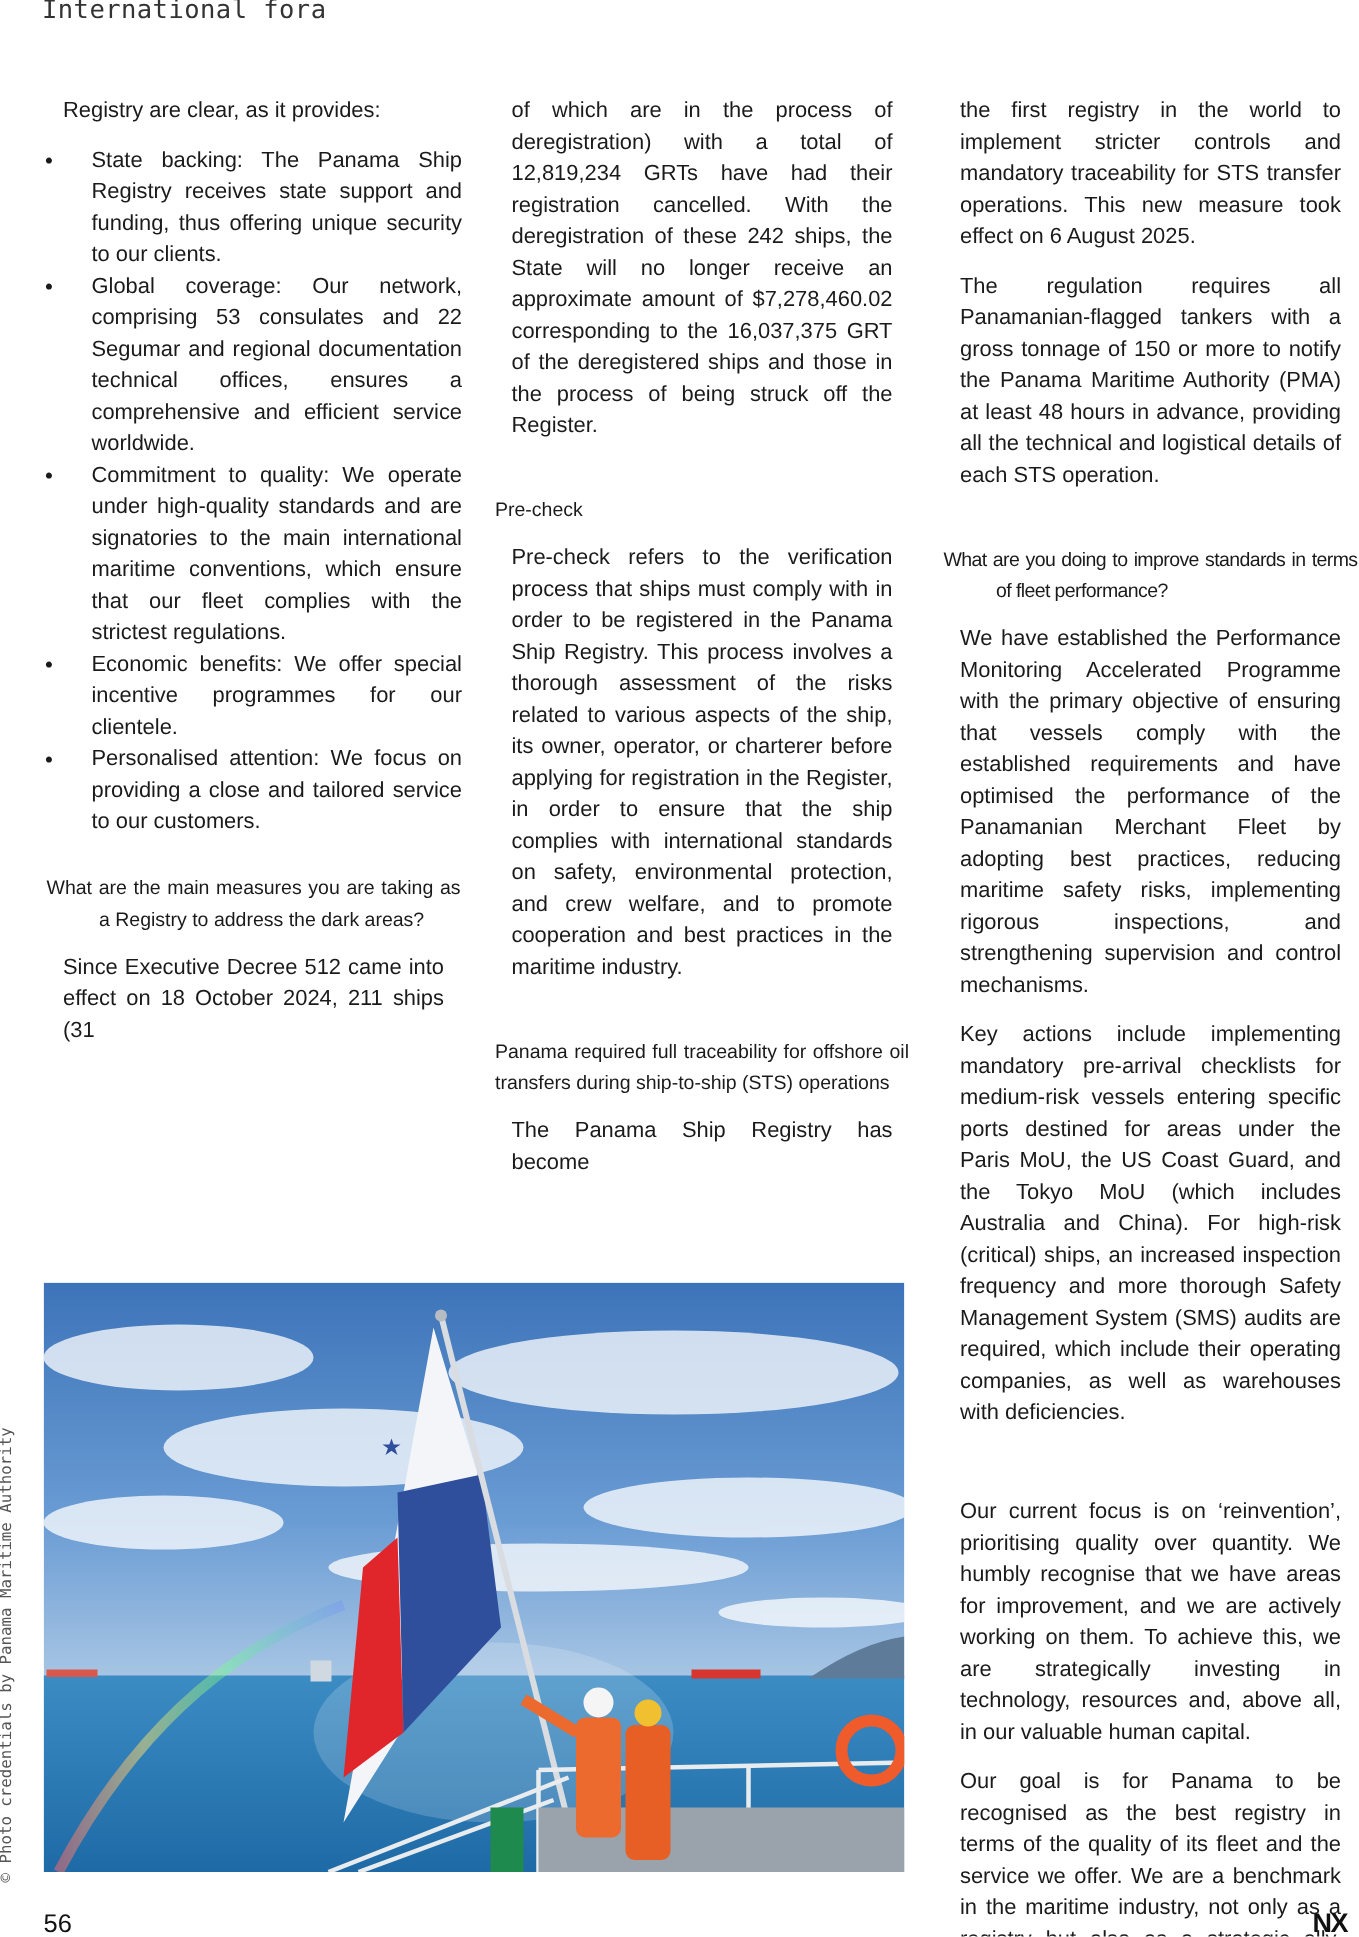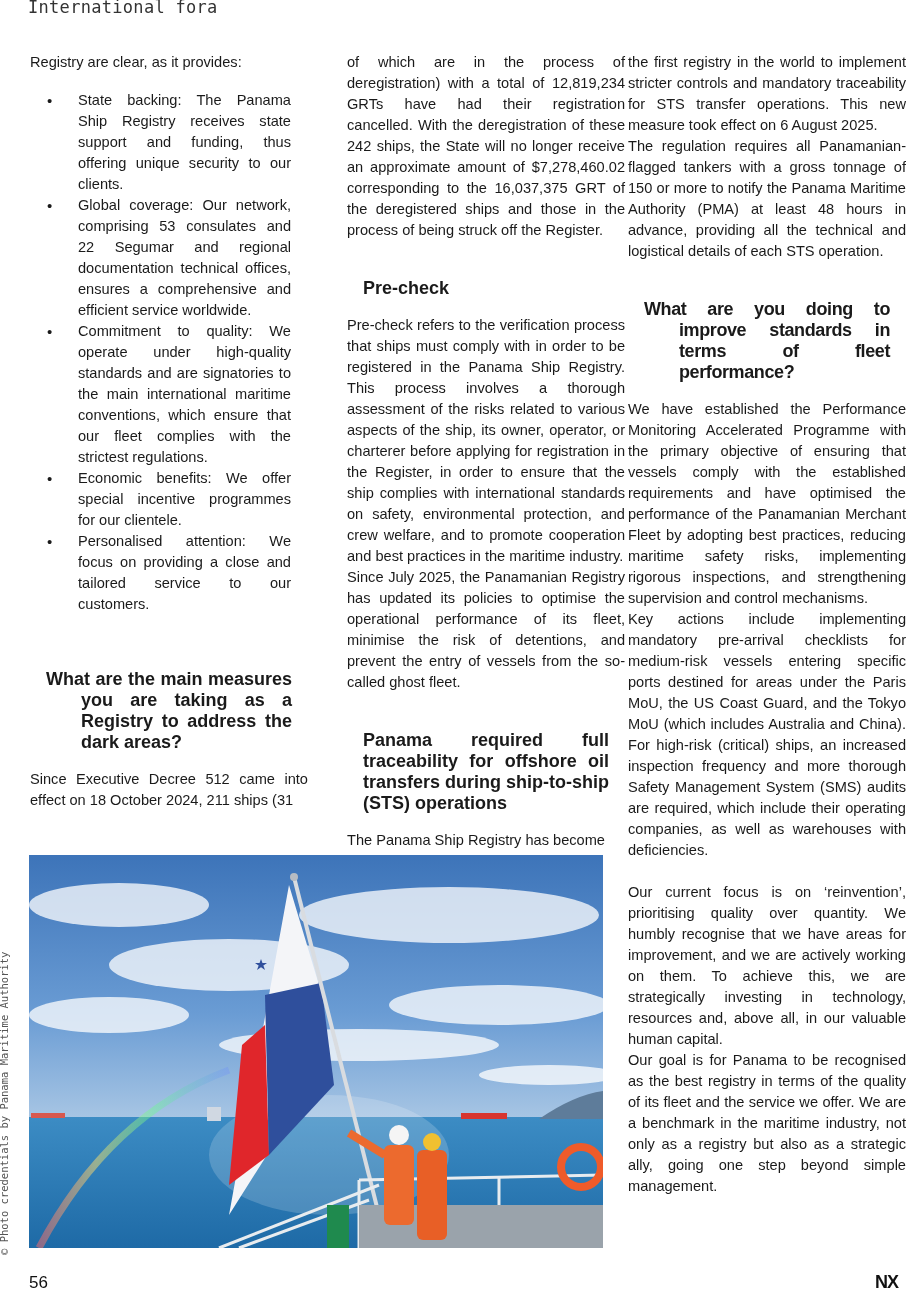--- a/index.html
+++ b/index.html
@@ -2,28 +2,28 @@
 <html><head>
 <meta charset="utf-8">
 <style>
   html, body { margin:0; padding:0; background:#ffffff; }
   body { width:906px; height:1291px; position:relative; overflow:hidden;
          font-family:"Liberation Sans", sans-serif; color:#1a1a1a; }
   .section-header { position:absolute; left:28px; top:-3px; font-family:"DejaVu Sans Mono", monospace;
          font-size:17px; color:#333; letter-spacing:0.3px; }
   .col { position:absolute; top:52px; font-size:14.6px; line-height:21px; text-align:justify; }
   .col1 { left:30px; width:278px; }
-  .col2 { left:347px; width:278px; }
+  .col2 { left:329px; width:278px; }
   .col3 { left:628px; width:278px; }
-  .col p { margin:0; }
-  .col h3 { margin:16px; font-size:18px; font-weight:bold; line-height:21px; }
+  .col p { margin:12px; }
+  .col h3 { margin:1px; font-size:13px; font-weight:normal; line-height:21px; }
   .q { padding-left:35px; text-indent:-35px; }
   .q.tight { letter-spacing:-0.4px; }
   .gap { height:21px; }
-  ul.bullets { list-style:none; margin:17px; padding:0; }
+  ul.bullets { list-style:none; margin:0; padding:0; }
   ul.bullets li { position:relative; padding-left:31px; }
   ul.bullets li::before { content:"•"; position:absolute; left:0; top:0; font-size:15px; }
   .photo { position:absolute; left:29px; top:855px; width:574px; height:393px; overflow:hidden; }
   .credit { position:absolute; left:-2px; top:1255px; transform-origin:0 0; transform:rotate(-90deg);
             font-family:"DejaVu Sans Mono", monospace; font-size:10.5px; color:#555; white-space:nowrap; }
   .page-num { position:absolute; left:29px; top:1273px; font-size:17px; color:#111; }
   .logo { position:absolute; right:8px; top:1272px; font-size:18px; font-weight:bold; color:#111; letter-spacing:-1px; }
 </style>
 </head>
 <body>
@@ -42,21 +42,20 @@
   <div class="gap"></div>
   <h3 class="q">What are the main measures you are taking as a Registry to address the dark areas?</h3>
   <p>Since Executive Decree 512 came into effect on 18 October 2024, 211 ships (31</p>
 </div>
 
 <div class="col col2">
   <p>of which are in the process of deregistration) with a total of 12,819,234 GRTs have had their registration cancelled. With the deregistration of these 242 ships, the State will no longer receive an approximate amount of $7,278,460.02 corresponding to the 16,037,375 GRT of the deregistered ships and those in the process of being struck off the Register.</p>
   <div class="gap"></div>
   <h3>Pre-check</h3>
   <p>Pre-check refers to the verification process that ships must comply with in order to be registered in the Panama Ship Registry. This process involves a thorough assessment of the risks related to various aspects of the ship, its owner, operator, or charterer before applying for registration in the Register, in order to ensure that the ship complies with international standards on safety, environmental protection, and crew welfare, and to promote cooperation and best practices in the maritime industry.</p>
-  <p>Since July 2025, the Panamanian Registry has updated its policies to optimise the operational performance of its fleet, minimise the risk of detentions, and prevent the entry of vessels from the so-called ghost fleet.</p>
   <div class="gap"></div>
   <h3>Panama required full traceability for offshore oil transfers during ship-to-ship (STS) operations</h3>
   <p>The Panama Ship Registry has become</p>
 </div>
 
 <div class="col col3">
   <p>the first registry in the world to implement stricter controls and mandatory traceability for STS transfer operations. This new measure took effect on 6 August 2025.</p>
   <p>The regulation requires all Panamanian-flagged tankers with a gross tonnage of 150 or more to notify the Panama Maritime Authority (PMA) at least 48 hours in advance, providing all the technical and logistical details of each STS operation.</p>
   <div class="gap"></div>
   <h3 class="q tight">What are you doing to improve standards in terms of fleet performance?</h3>

